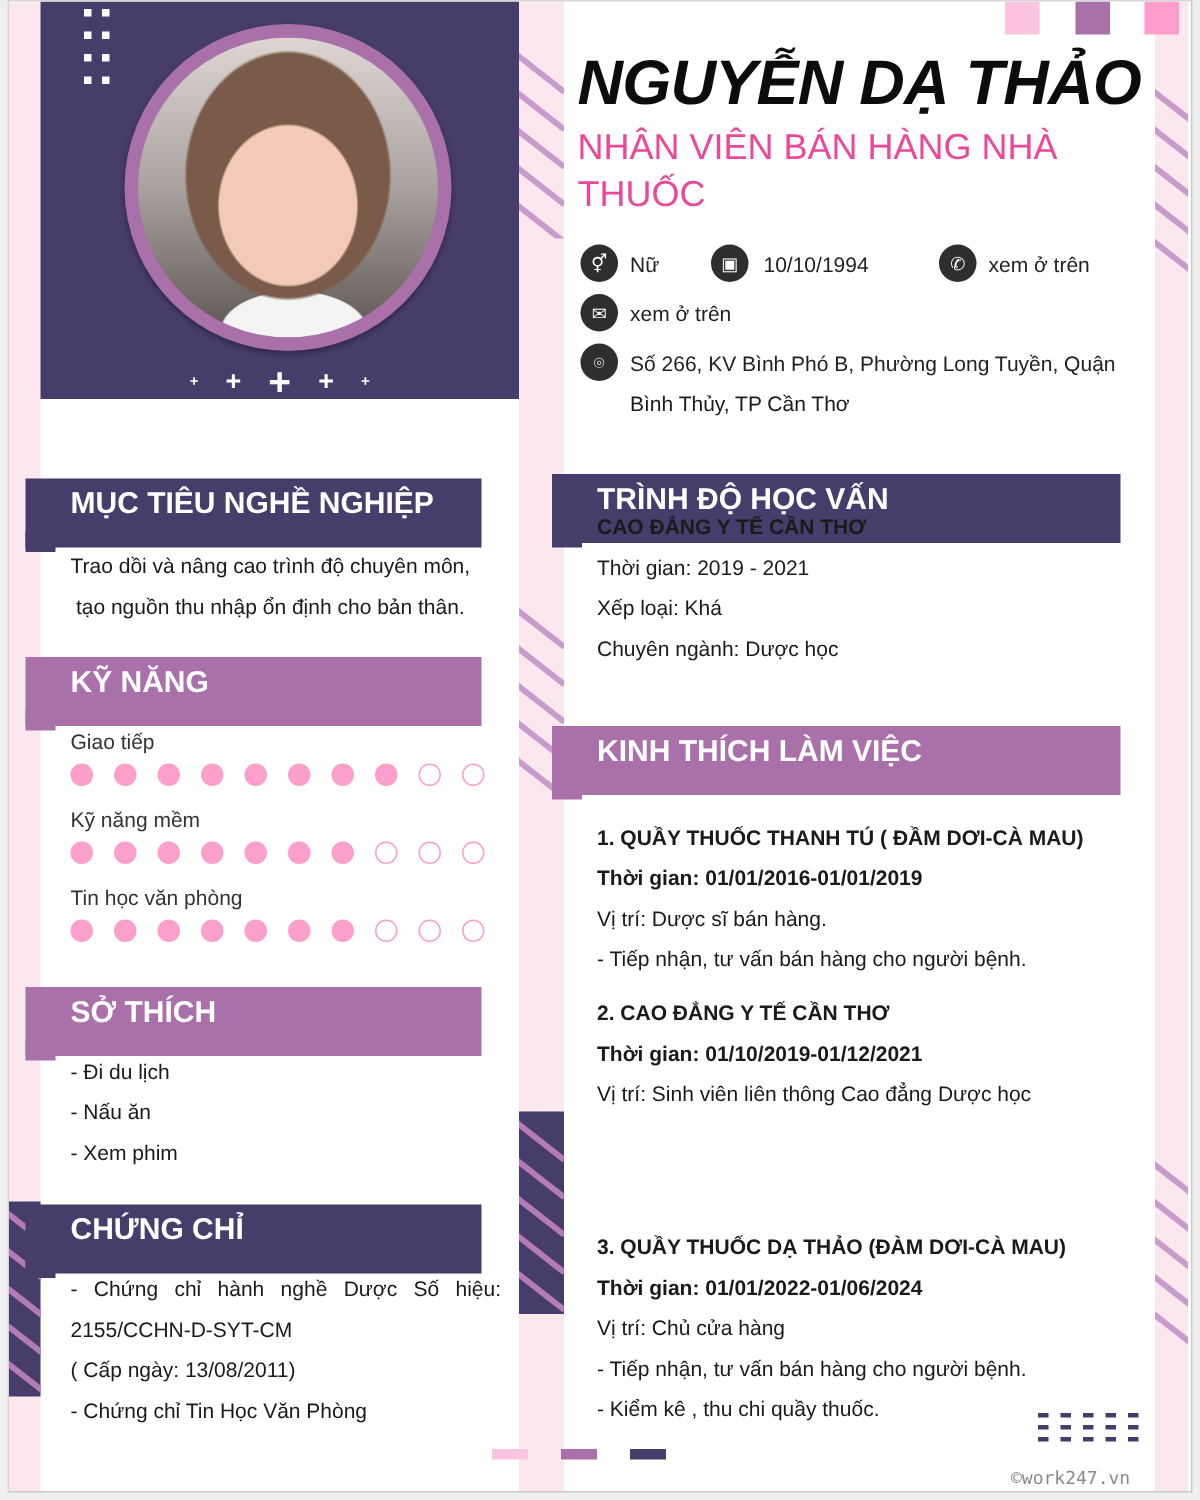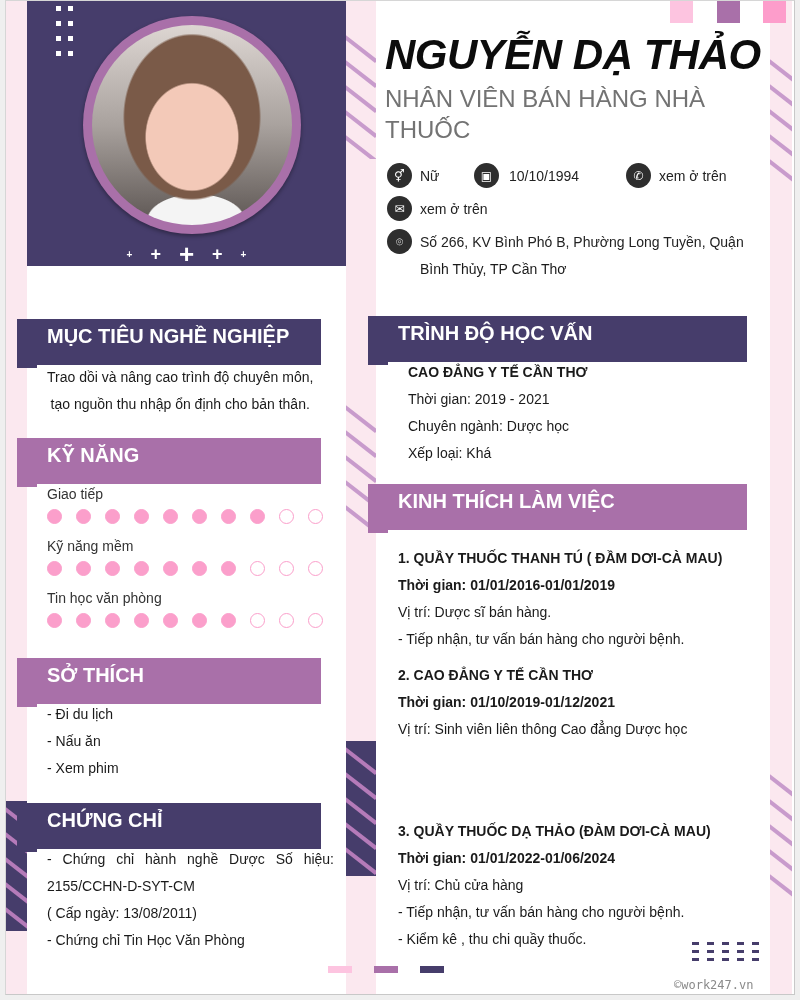--- a/index.html
+++ b/index.html
@@ -61,21 +61,21 @@
 
     
     .color-squares { position: absolute; top: 0; left: 664px; }
     .color-squares i { position: absolute; top: 0; width: 23px; height: 22px; display: block; }
     .name {
       position: absolute; left: 379px; top: 30px; font-size: 42px; font-weight: bold;
       color: #0c0c0c; letter-spacing: -0.5px; line-height: 48px; font-style: italic;
     }
     .job-title {
       position: absolute; left: 379px; top: 82px; width: 340px; font-size: 24px;
-      color: #737373; line-height: 31px;
+      color: #ec4899; line-height: 31px;
     }
     .contact { position: absolute; left: 381px; font-size: 14px; color: #222; display: flex; align-items: center; }
     .ci {
       width: 25px; height: 25px; border-radius: 50%; background: #2e2e2e; color: #fff;
       display: inline-flex; align-items: center; justify-content: center; font-size: 12px; margin-right: 8px;
     }
 
     
     .sec-head {
       position: absolute; height: 46px; color: #fff; font-weight: bold; font-size: 20px;
@@ -281,25 +281,25 @@
     <div style="text-align:justify; text-align-last:justify;">- Chứng chỉ hành nghề Dược Số hiệu:</div>
     <div>2155/CCHN-D-SYT-CM</div>
     <div>( Cấp ngày: 13/08/2011)</div>
     <div>- Chứng chỉ Tin Học Văn Phòng</div>
   </div>
 
   <div class="sec-head dark" style="left:362px; top:315px; width:379px;">
     <span>TRÌNH ĐỘ HỌC VẤN</span>
     <div class="tab dark"></div>
   </div>
-  <div class="body-text" style="left:392px; top:358px;margin-left:10px;">
+  <div class="body-text" style="left:392px; top:337px;">
     <div class="bold">CAO ĐẲNG Y TẾ CẦN THƠ</div>
     <div>Thời gian: 2019 - 2021</div>
+    <div>Xếp loại: Khá</div>
     <div>Chuyên ngành: Dược học</div>
-    <div>Xếp loại: Khá</div>
   </div>
 
   <div class="sec-head light" style="left:362px; top:483px; width:379px;">
     <span>KINH THÍCH LÀM VIỆC</span>
     <div class="tab light"></div>
   </div>
 
   <div class="body-text" style="left:392px; top:544px;">
     <div class="bold">1. QUẦY THUỐC THANH TÚ ( ĐẦM DƠI-CÀ MAU)</div>
     <div class="bold">Thời gian: 01/01/2016-01/01/2019</div>

